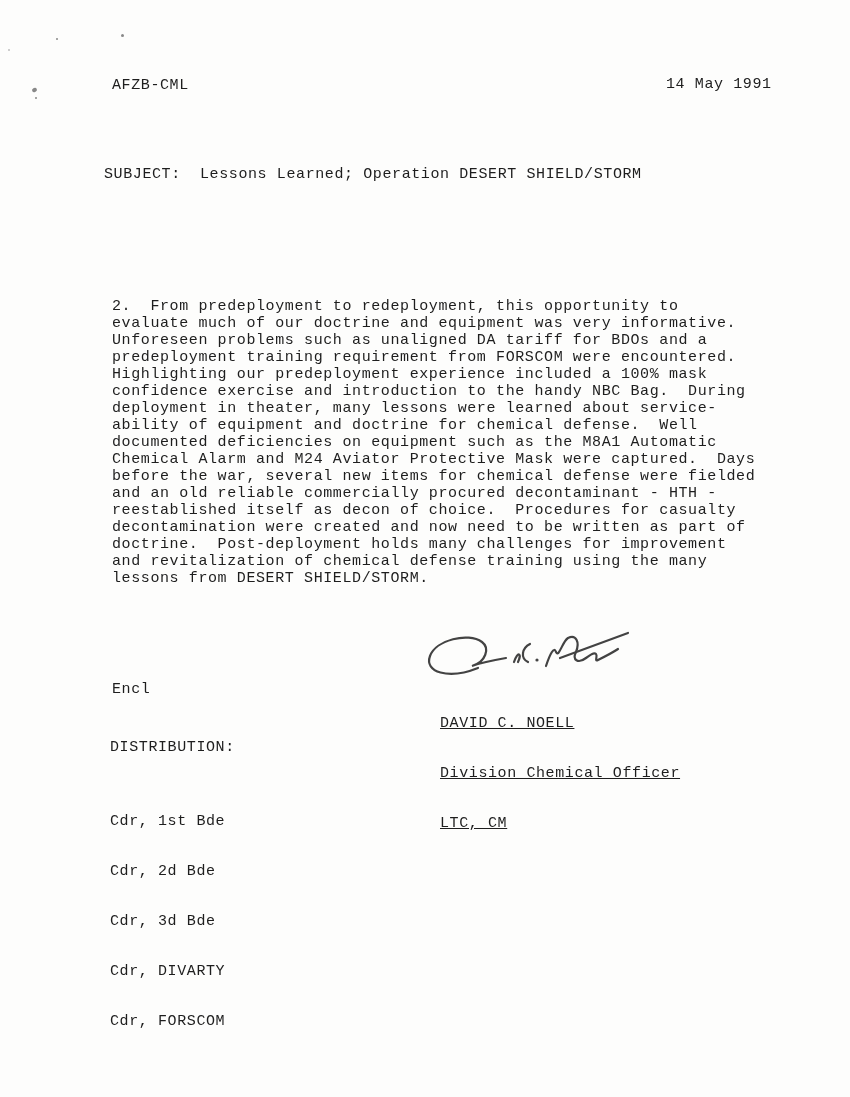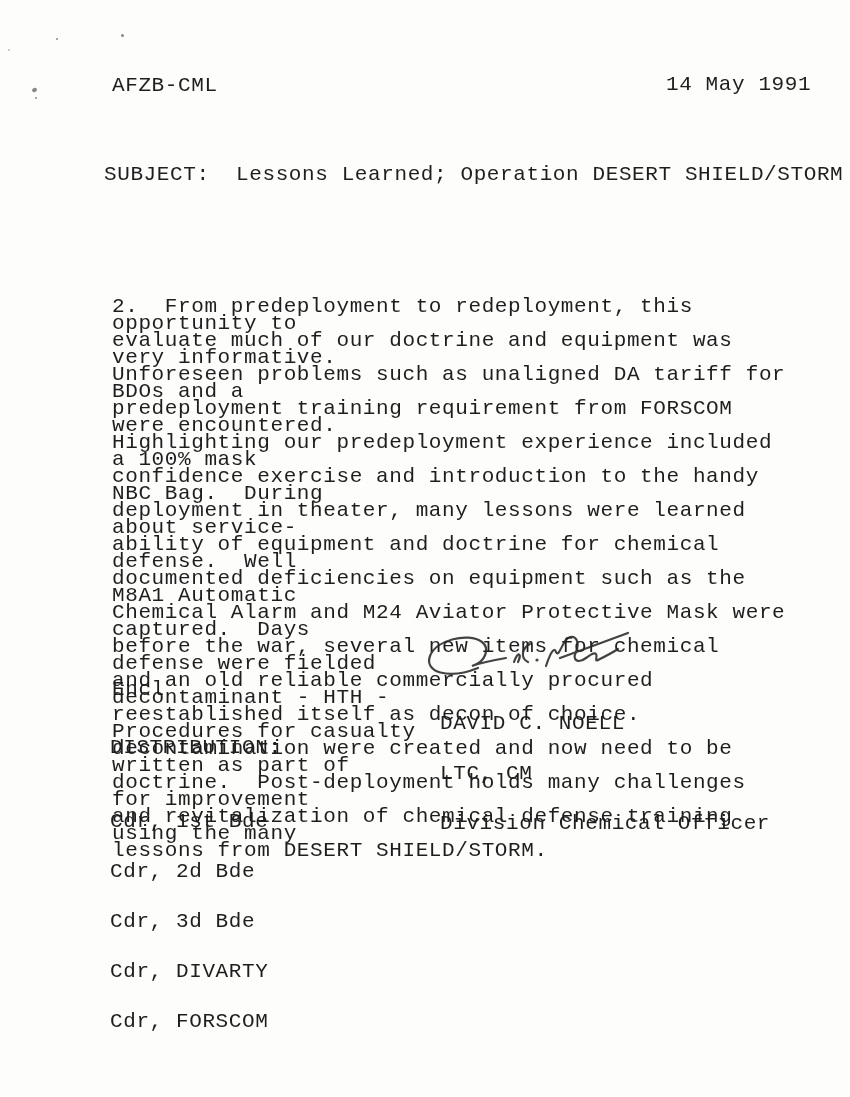--- a/index.html
+++ b/index.html
@@ -7,32 +7,32 @@
     padding: 0;
     background: #e9e9e7;
   }
   .page {
     position: relative;
     width: 850px;
     height: 1097px;
     background: #fdfdfc;
     font-family: "Liberation Mono", "DejaVu Sans Mono", monospace;
     color: #1e1e1e;
-    font-size: 21px;
+    font-size: 15px;
     letter-spacing: 0.6px;
     overflow: hidden;
     box-shadow: 0 0 6px rgba(0,0,0,0.15);
   }
   .abs {
     position: absolute;
     white-space: pre-wrap;
     line-height: 17px;
   }
   .para { width: 680px; }
-  .sigblock span { display: block; line-height: 16px; }
+  .sigblock span { display: block; line-height: 16px; text-decoration: underline; }
   .distcol span { display: block; line-height: 15.9px; }
   .speck {
     position: absolute;
     background: #4a4a4a;
     border-radius: 50%;
     opacity: 0.65;
   }
   .sig-svg { position: absolute; left: 418px; top: 628px; }
 </style>
 </head>
@@ -80,22 +80,22 @@
       <path d="M128 38 C132 26 136 18 138 24 C141 30 144 14 150 10 C158 6 162 14 158 24 C154 32 160 36 168 30 C172 27 176 24 178 26 C180 28 176 34 180 32 C186 29 194 25 200 21"></path>
       <path d="M142 30 L210 5"></path>
     </g>
     <circle cx="119" cy="32" r="1.6" fill="#2a2a2a" opacity="0.88"></circle>
   </svg>
 
   <div class="abs" style="left:112px; top:681px;">Encl</div>
 
   <div class="abs sigblock" style="left:440px; top:682px;">
     <span>DAVID C. NOELL</span>
+    <span>Division Chemical Officer</span>
     <span>LTC, CM</span>
-    <span>Division Chemical Officer</span>
   </div>
 
   <div class="abs" style="left:110px; top:739px;">DISTRIBUTION:</div>
 
   <div class="abs distcol" style="left:110px; top:780px;">
     <span>Cdr, 1st Bde</span>
     <span>Cdr, 2d Bde</span>
     <span>Cdr, 3d Bde</span>
     <span>Cdr, DIVARTY</span>
     <span>Cdr, FORSCOM</span>

